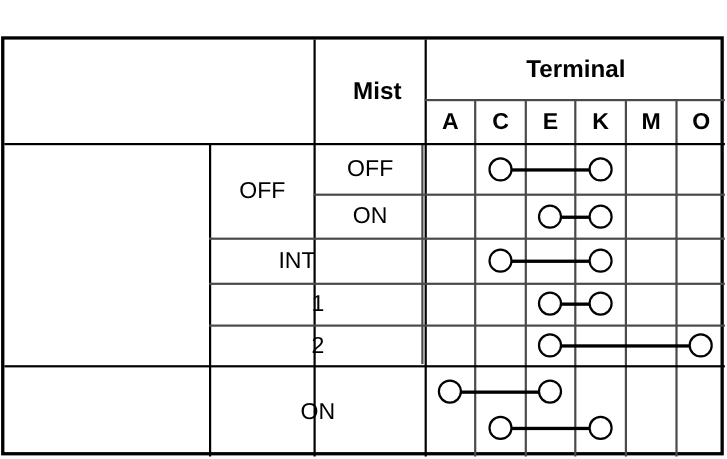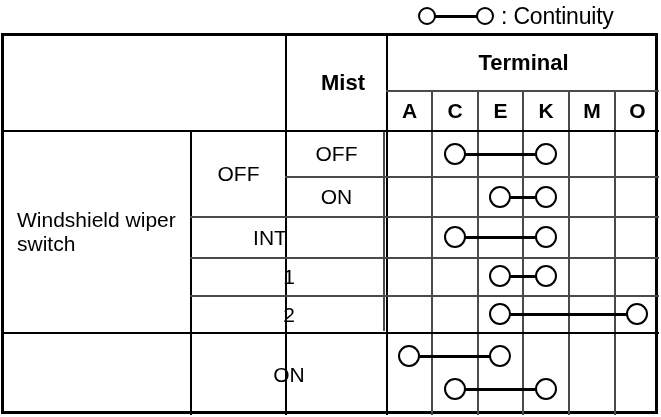--- a/index.html
+++ b/index.html
@@ -94,28 +94,20 @@
     margin-top:-1.5px;
     background:#000;
     z-index:1;
   }
 </style>
 </head>
 <body>
 
 <div class="page">
 
-  <div class="legend">
-    <span class="legend-symbol">
-      <span class="legend-circle"></span>
-      <span class="legend-line"></span>
-      <span class="legend-circle"></span>
-    </span>
-    <span class="legend-text">: Continuity</span>
-  </div>
 
   <div class="table">
 
     <div class="grid">
 
       <div class="vline thick" style="left:186px;top:94px;height:285px;"></div>
       <div class="vline thick" style="left:281px;top:0;height:379px;"></div>
       <div class="vline" style="left:379px;top:94px;height:201px;"></div>
       <div class="vline thick" style="left:382px;top:0;height:379px;"></div>
       <div class="vline" style="left:427px;top:55px;height:324px;"></div>
@@ -138,21 +130,20 @@
 
     <div class="cell bold f22" style="left:384px;top:0;width:271px;height:54px;">Terminal</div>
 
     <div class="cell bold f21" style="left:384px;top:55px;width:43px;height:39px;">A</div>
     <div class="cell bold f21" style="left:429px;top:55px;width:44px;height:39px;">C</div>
     <div class="cell bold f21" style="left:475px;top:55px;width:43px;height:39px;">E</div>
     <div class="cell bold f21" style="left:520px;top:55px;width:44px;height:39px;">K</div>
     <div class="cell bold f21" style="left:566px;top:55px;width:44px;height:39px;">M</div>
     <div class="cell bold f21" style="left:612px;top:55px;width:43px;height:39px;">O</div>
 
-    <div class="cell left f21" style="left:0;top:96px;width:186px;height:200px;">Windshield wiper switch</div>
 
 
     <div class="cell f21" style="left:188px;top:96px;width:93px;height:84px;">OFF</div>
     <div class="cell f21" style="left:188px;top:182px;width:156px;height:39px;">INT</div>
     <div class="cell f21" style="left:188px;top:223px;width:194px;height:36px;">1</div>
     <div class="cell f21" style="left:188px;top:261px;width:194px;height:35px;">2</div>
     <div class="cell f21" style="left:188px;top:298px;width:194px;height:81px;">ON</div>
 
     <div class="cell f21" style="left:283px;top:96px;width:99px;height:44px;">OFF</div>
     <div class="cell f21" style="left:283px;top:142px;width:99px;height:38px;">ON</div>

